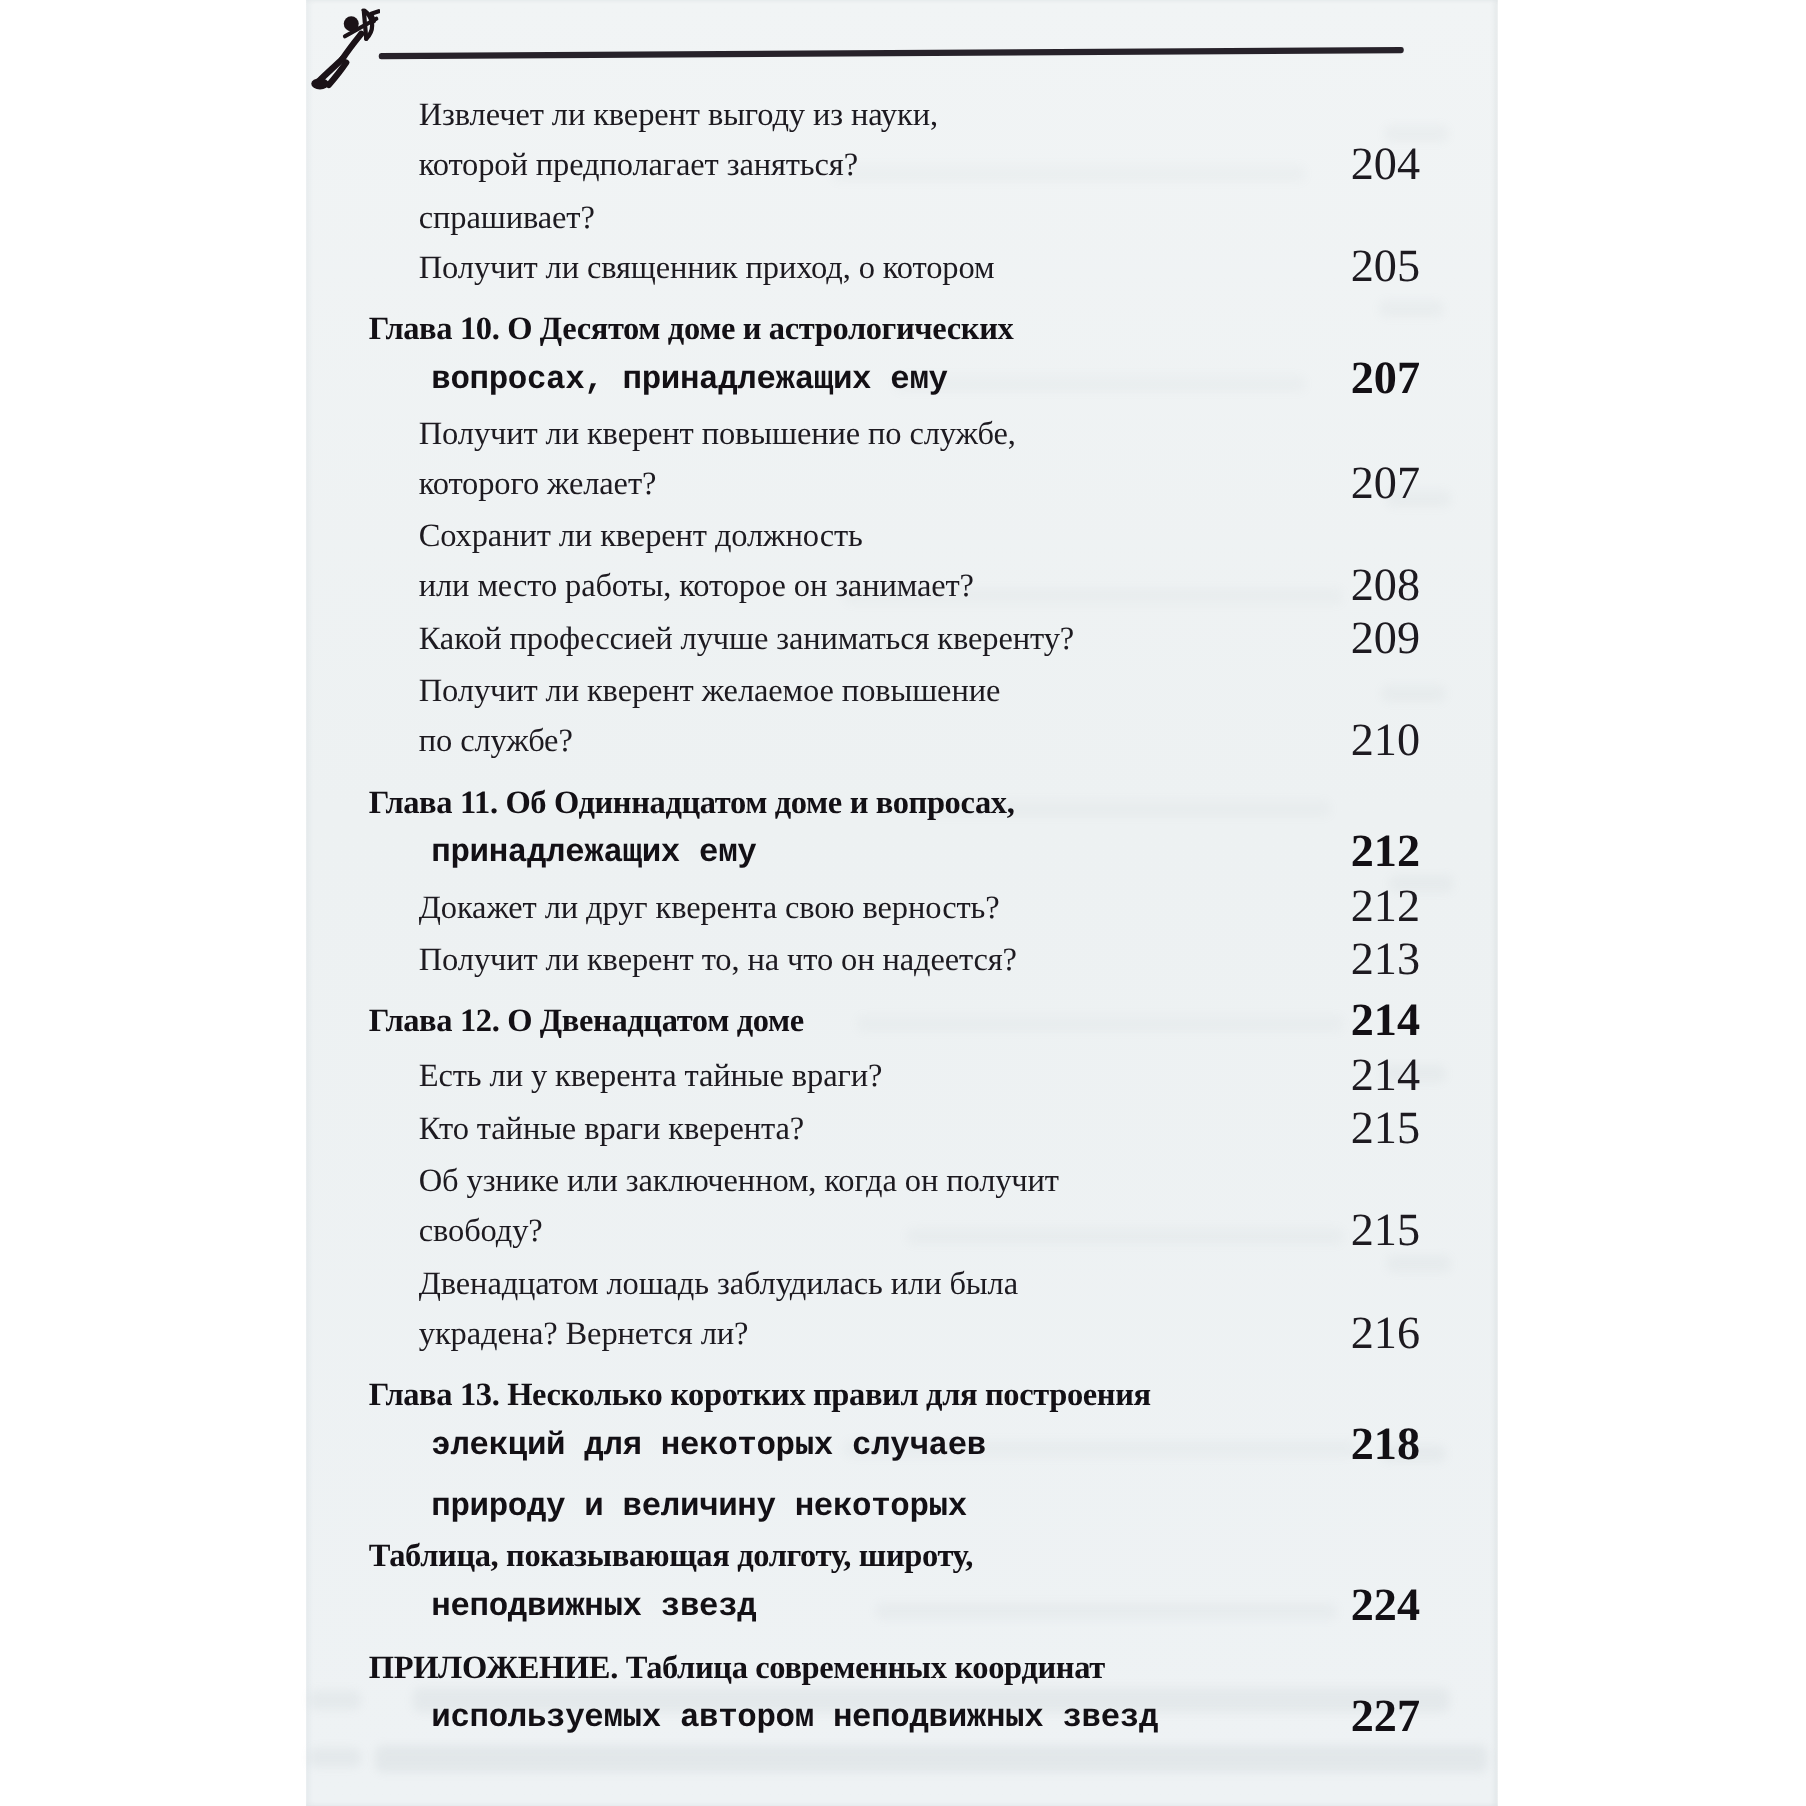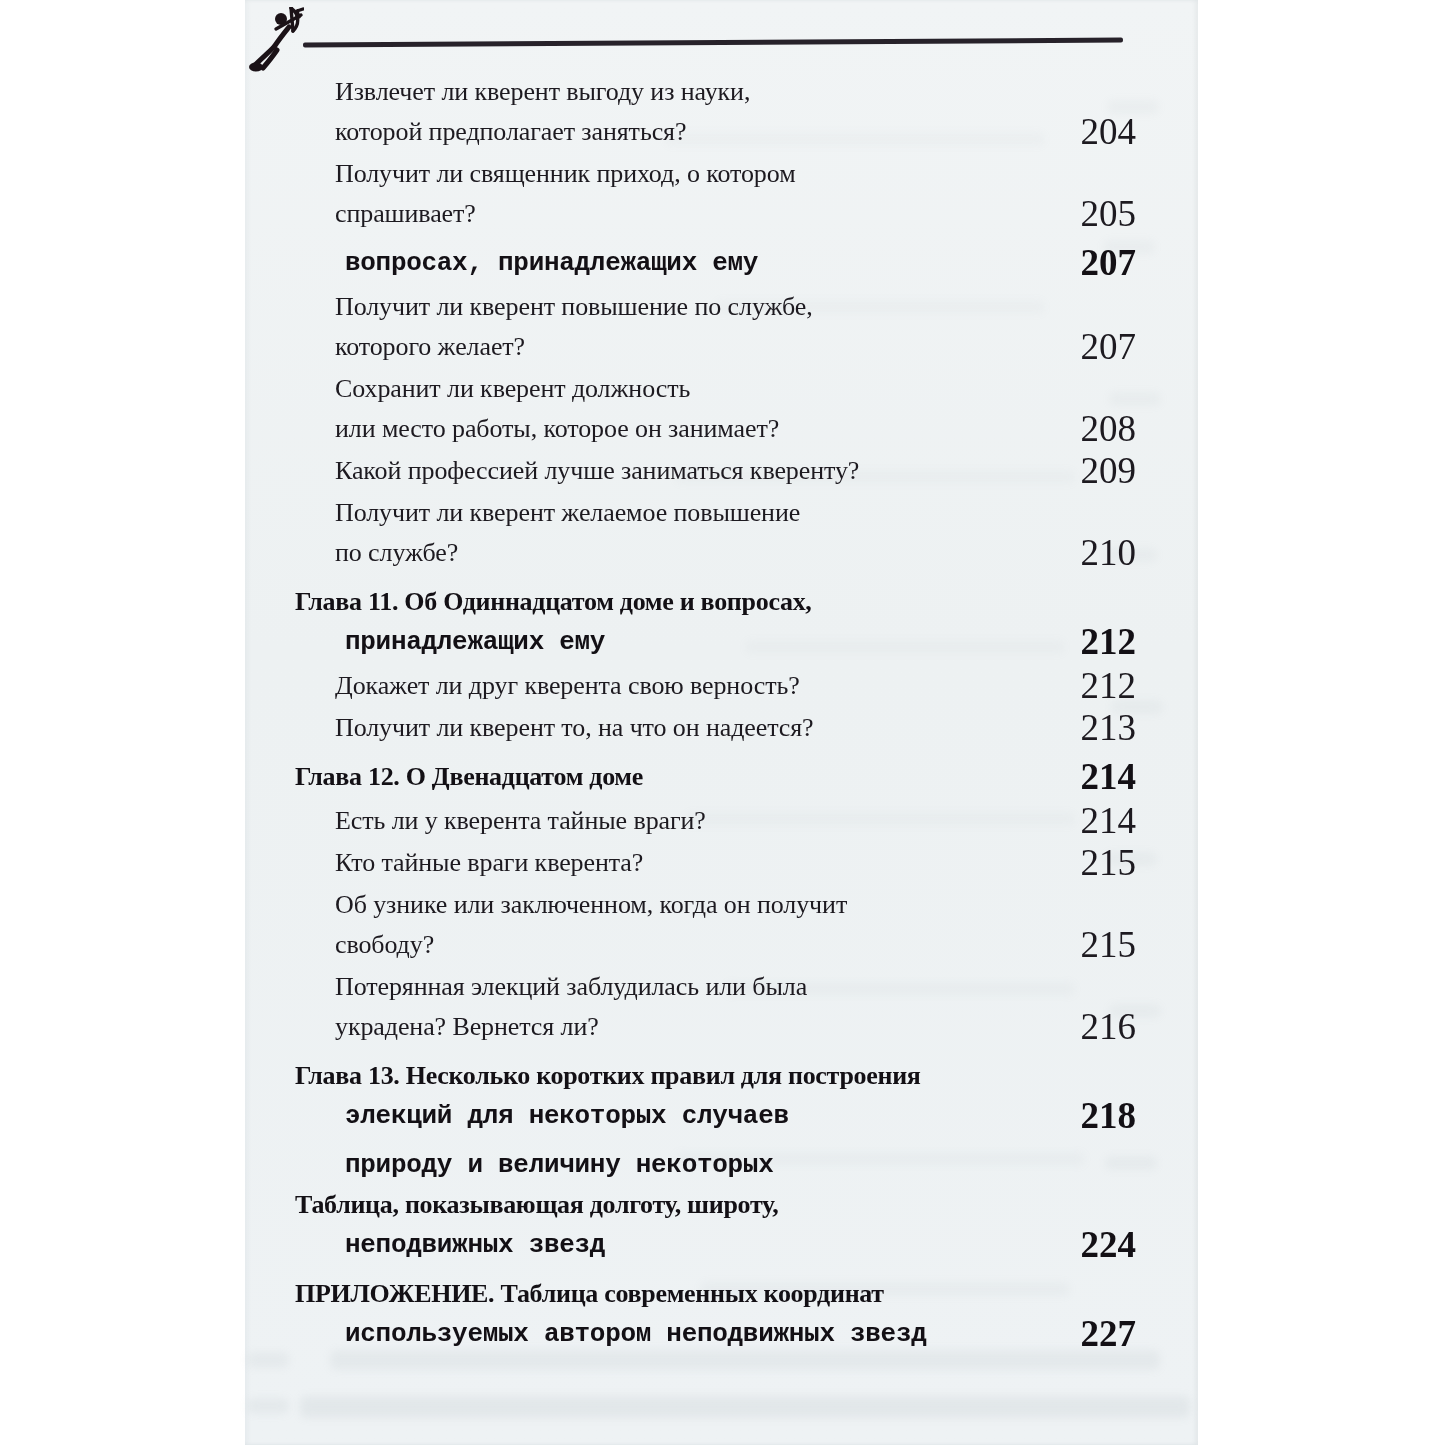--- a/index.html
+++ b/index.html
@@ -135,28 +135,29 @@
   <div class="entry question">
     <div class="lines">
             <div class="line">Извлечет ли кверент выгоду из науки,</div>
             <div class="line cont">которой предполагает заняться?</div>
           </div>
     <div class="pg">204</div>
   </div>
 
   <div class="entry question">
     <div class="lines">
+            <div class="line cont">спрашивает?</div>
             <div class="line">Получит ли священник приход, о котором</div>
-            <div class="line cont">спрашивает?</div>
           </div>
     <div class="pg">205</div>
   </div>
 
   <div class="entry chapter">
     <div class="lines">
+            <div class="line">Глава 10. О Десятом доме и астрологических</div>
             <div class="line cont">вопросах, принадлежащих ему</div>
           </div>
     <div class="pg">207</div>
   </div>
 
   <div class="entry question">
     <div class="lines">
             <div class="line">Получит ли кверент повышение по службе,</div>
             <div class="line cont">которого желает?</div>
           </div>
@@ -232,21 +233,21 @@
   <div class="entry question">
     <div class="lines">
             <div class="line">Об узнике или заключенном, когда он получит</div>
             <div class="line cont">свободу?</div>
           </div>
     <div class="pg">215</div>
   </div>
 
   <div class="entry question">
     <div class="lines">
-            <div class="line">Потерянная элекций заблудилась или была</div>
+            <div class="line">Двенадцатом лошадь заблудилась или была</div>
             <div class="line cont">украдена? Вернется ли?</div>
           </div>
     <div class="pg">216</div>
   </div>
 
   <div class="entry chapter">
     <div class="lines">
             <div class="line">Глава 13. Несколько коротких правил для построения</div>
             <div class="line cont">элекций для некоторых случаев</div>
           </div>

